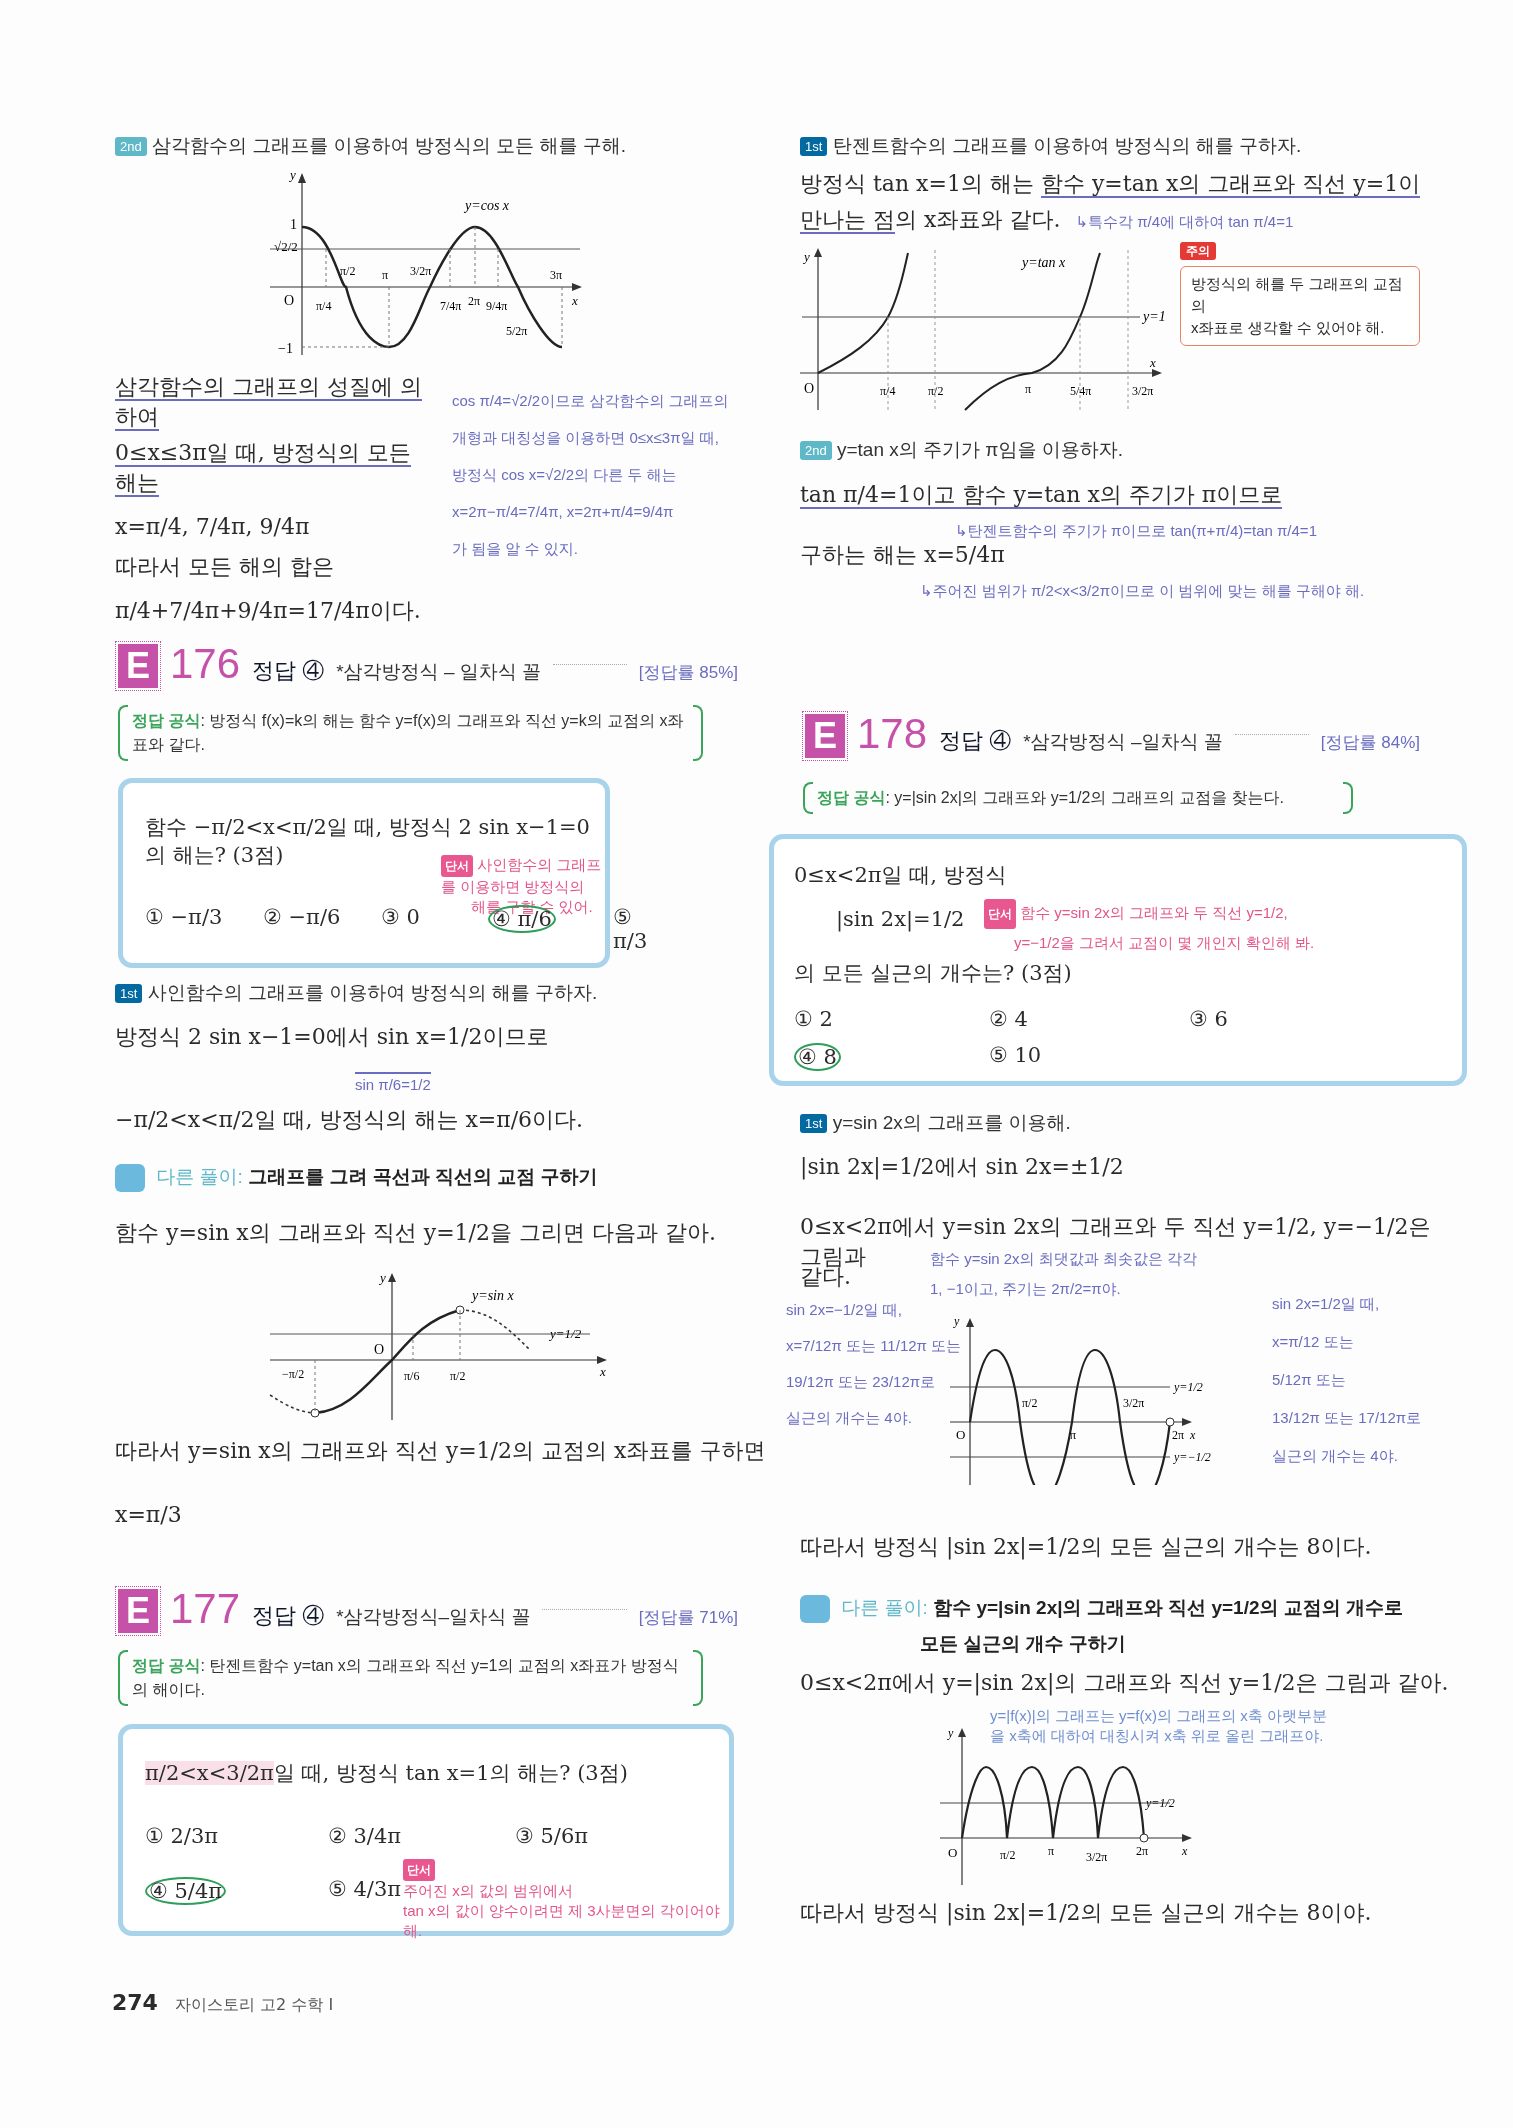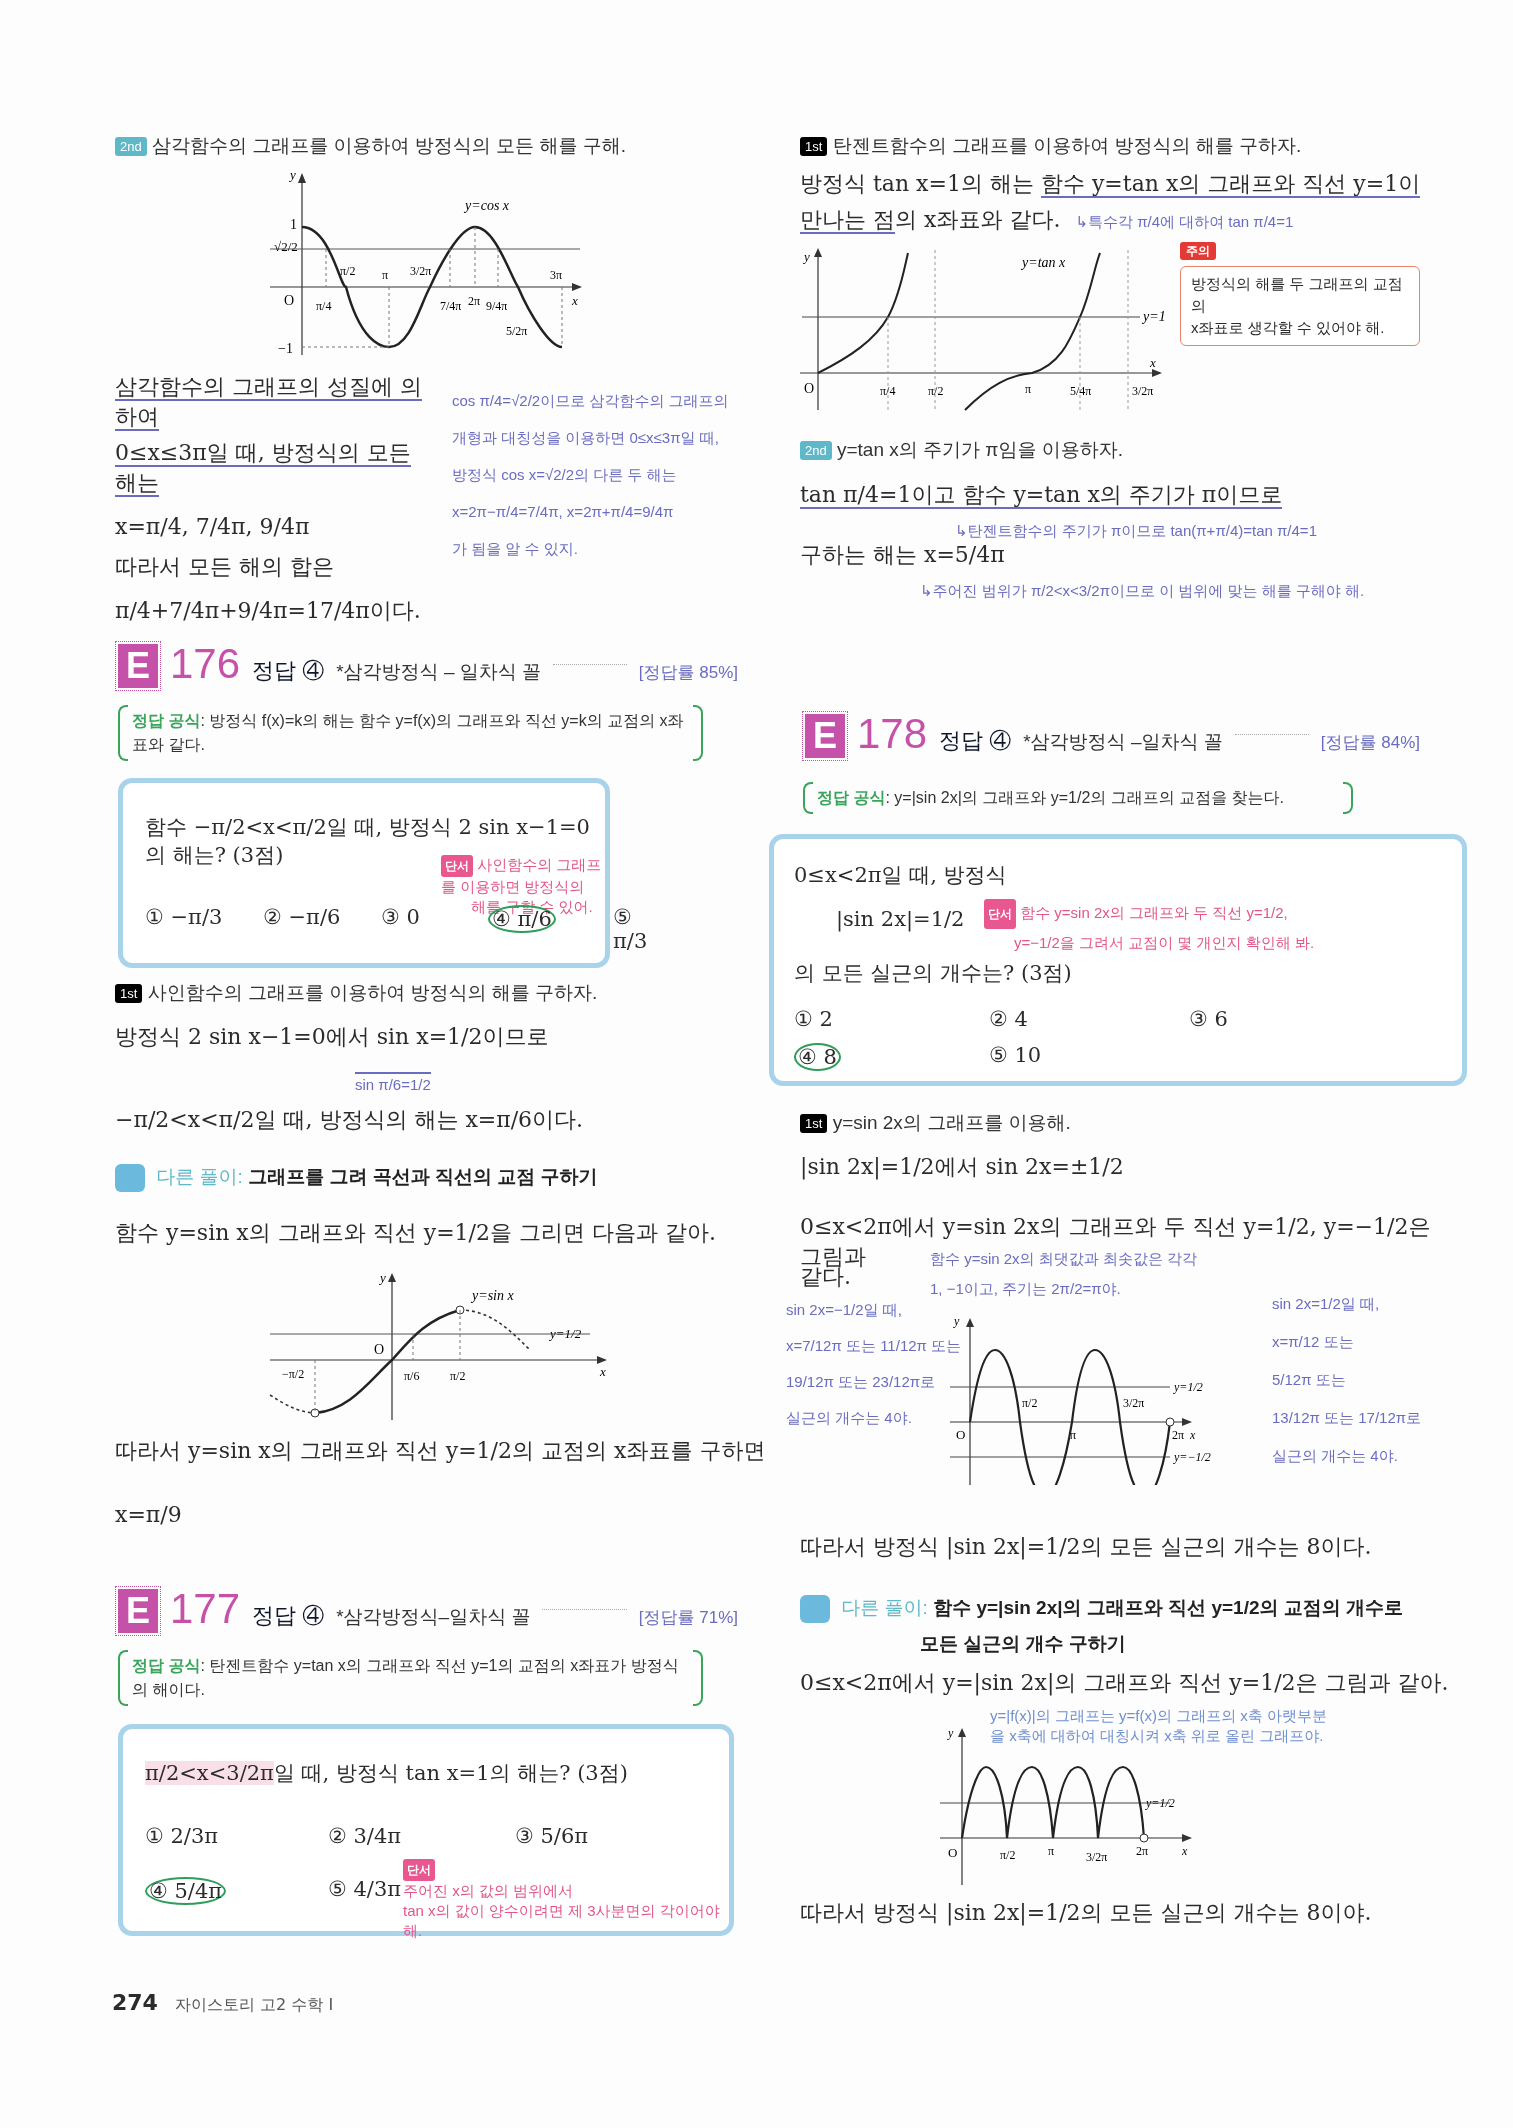--- a/index.html
+++ b/index.html
@@ -2,21 +2,21 @@
 <html><head>
 <meta charset="utf-8">
 <style>
   *{box-sizing:border-box;margin:0;padding:0}
   html,body{width:1513px;height:2128px;background:#fdfdfd;overflow:hidden}
   body{position:relative;font-family:"DejaVu Serif","Liberation Serif",serif;color:#2b2b2b}
   .abs{position:absolute}
   .sans{font-family:"DejaVu Sans","Liberation Sans",sans-serif}
   .tag{display:inline-block;color:#fff;font-family:"Liberation Sans",sans-serif;font-weight:normal;font-size:13px;padding:2px 5px;border-radius:3px;vertical-align:middle}
   .tag2{background:#5fb8c8}
-  .tag1{background:#000000}
+  .tag1{background:#0369a1}
   .step{font-size:19px;font-family:"Liberation Sans",sans-serif;color:#333}
   .body{font-size:22px;line-height:30px}
   .note{font-size:15px;color:#6a6cc0;font-family:"Liberation Sans",sans-serif}
   .pink{color:#e2558a;font-family:"Liberation Sans",sans-serif;font-size:15px}
   .danseo{display:inline-block;background:#e8578f;color:#fff;font-size:12px;font-weight:bold;padding:1px 4px;border-radius:3px;font-family:"Liberation Sans",sans-serif}
   .ul{border-bottom:2px solid #6a6cc0}
   .hl{background:#f9e0e8}
   .prob-head{display:flex;align-items:baseline;gap:12px}
   .ebox{display:inline-block;width:40px;height:44px;background:#c552a8;color:#fff;font-family:"Liberation Sans",sans-serif;font-weight:bold;font-size:36px;text-align:center;line-height:44px;outline:1px dotted #c552a8;outline-offset:2px}
   .pnum{font-family:"Liberation Sans",sans-serif;font-size:42px;color:#c552a8}
@@ -160,21 +160,21 @@
   <text x="114" y="84" font-size="14">O</text>
   <text x="22" y="108" font-size="12">−π/2</text>
   <text x="144" y="110" font-size="12">π/6</text>
   <text x="190" y="110" font-size="12">π/2</text>
   <text x="340" y="106" font-size="13" font-style="italic">x</text>
   <text x="212" y="30" font-size="14" font-style="italic">y=sin x</text>
   <text x="290" y="68" font-size="13" font-style="italic">y=1/2</text>
 </svg>
 
 <div class="abs body" style="left:115px;top:1436px">따라서 y=sin x의 그래프와 직선 y=1/2의 교점의 x좌표를 구하면</div>
-<div class="abs body" style="left:115px;top:1500px">x=π/9</div>
+<div class="abs body" style="left:115px;top:1500px">x=π/3</div>
 
 <div class="abs prob-head" style="left:118px;top:1585px;width:620px">
   <span class="ebox">E</span>
   <span class="pnum">177</span>
   <span class="ans">정답 ④</span>
   <span class="cat">*삼각방정식–일차식 꼴</span>
   <span class="dots"></span>
   <span class="rate">[정답률 71%]</span>
 </div>
 

